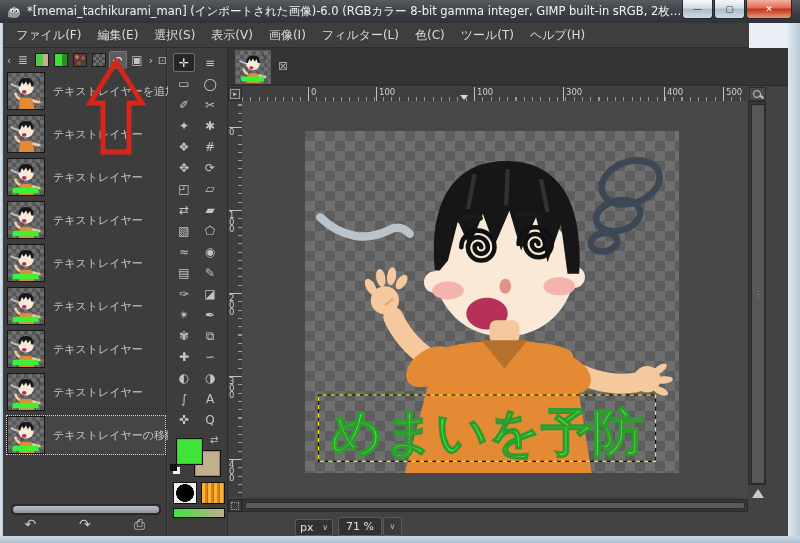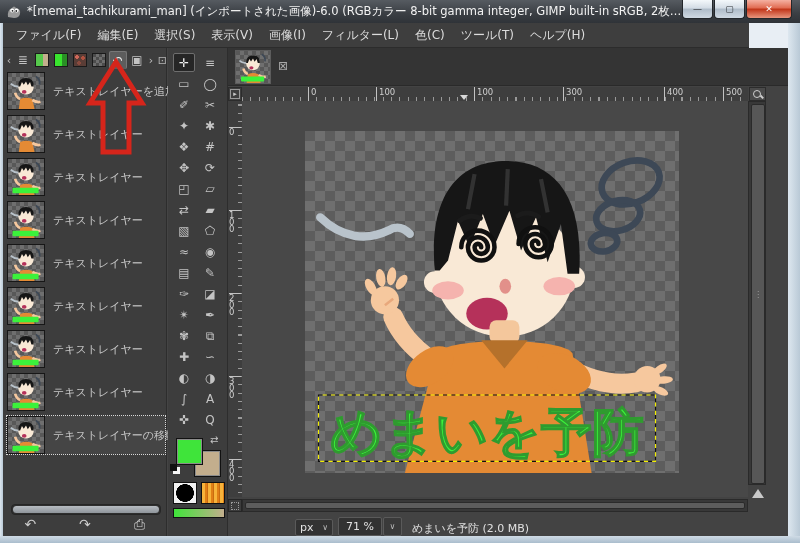--- a/index.html
+++ b/index.html
@@ -556,16 +556,15 @@
       <div class="unit-box">
         <span>px</span>
         <span class="chev">∨</span>
       </div>
       <div class="zoom-box">
         <span>71 %</span>
       </div>
       <div class="zoom-chev">
         <span class="chev">∨</span>
       </div>
-      <span class="status-msg">めまいを予防 (2.0 MB)</span>
     </div>
   </div>
 </div>
 
 </body></html>

